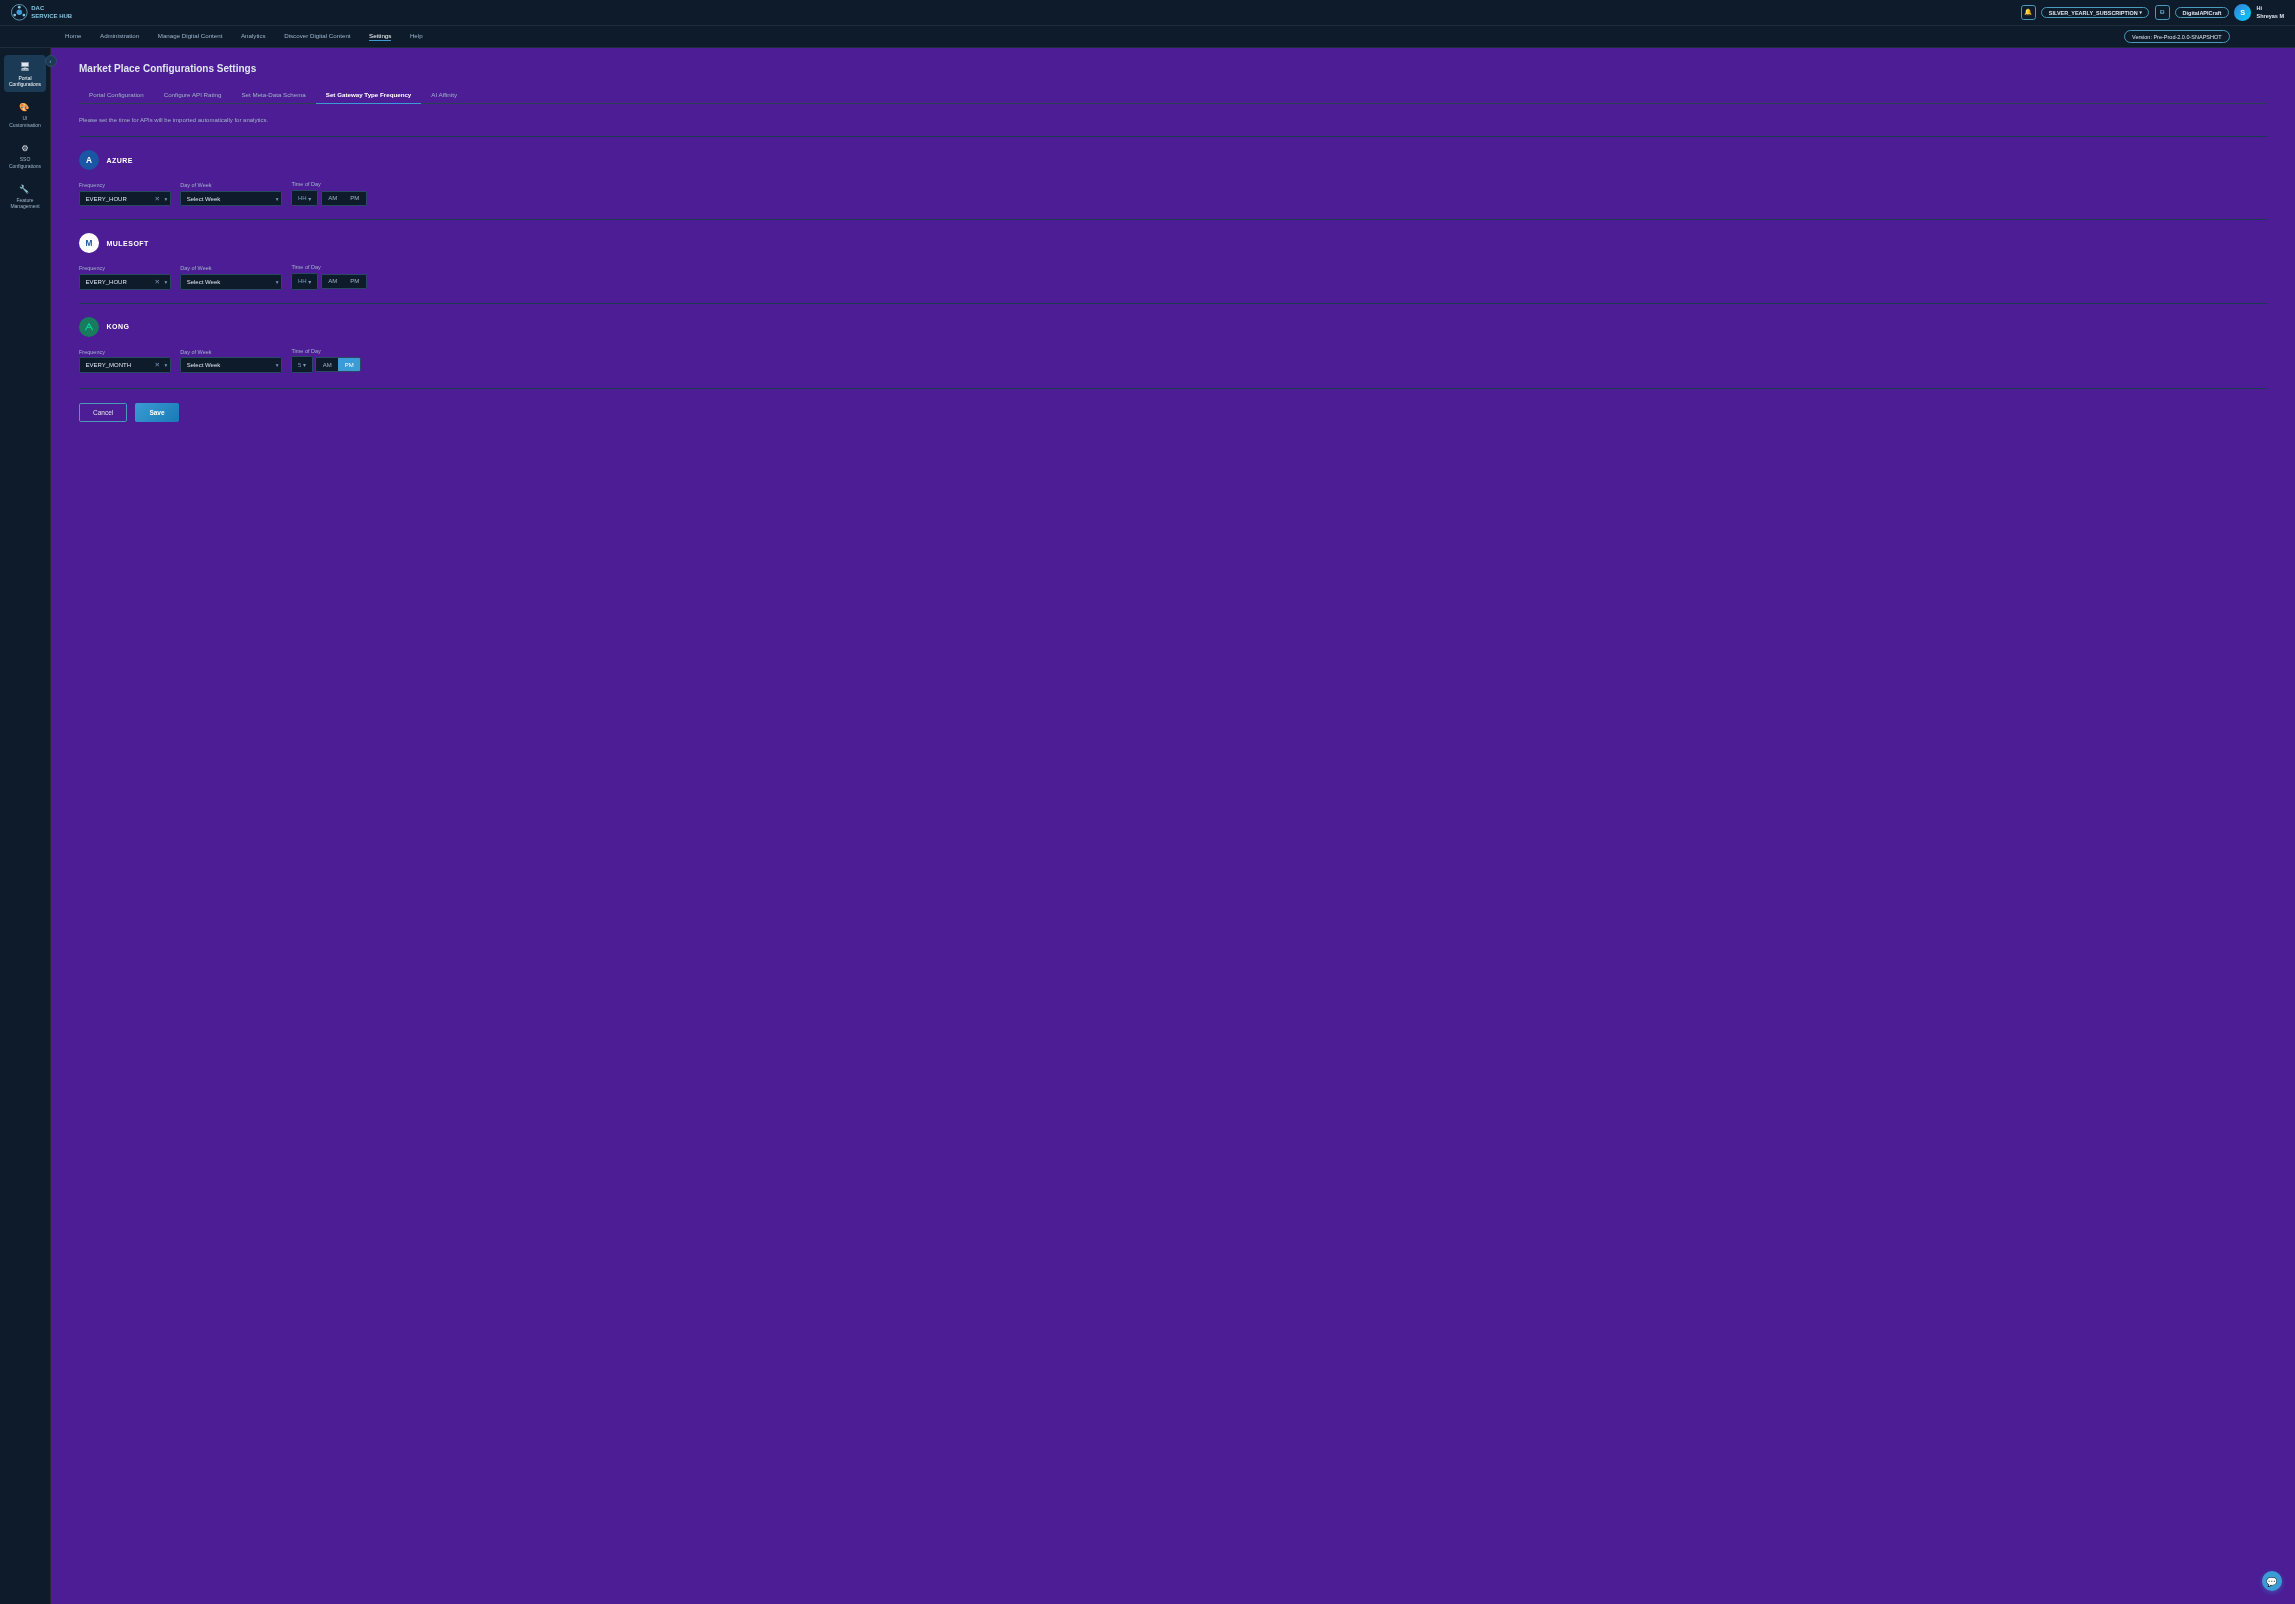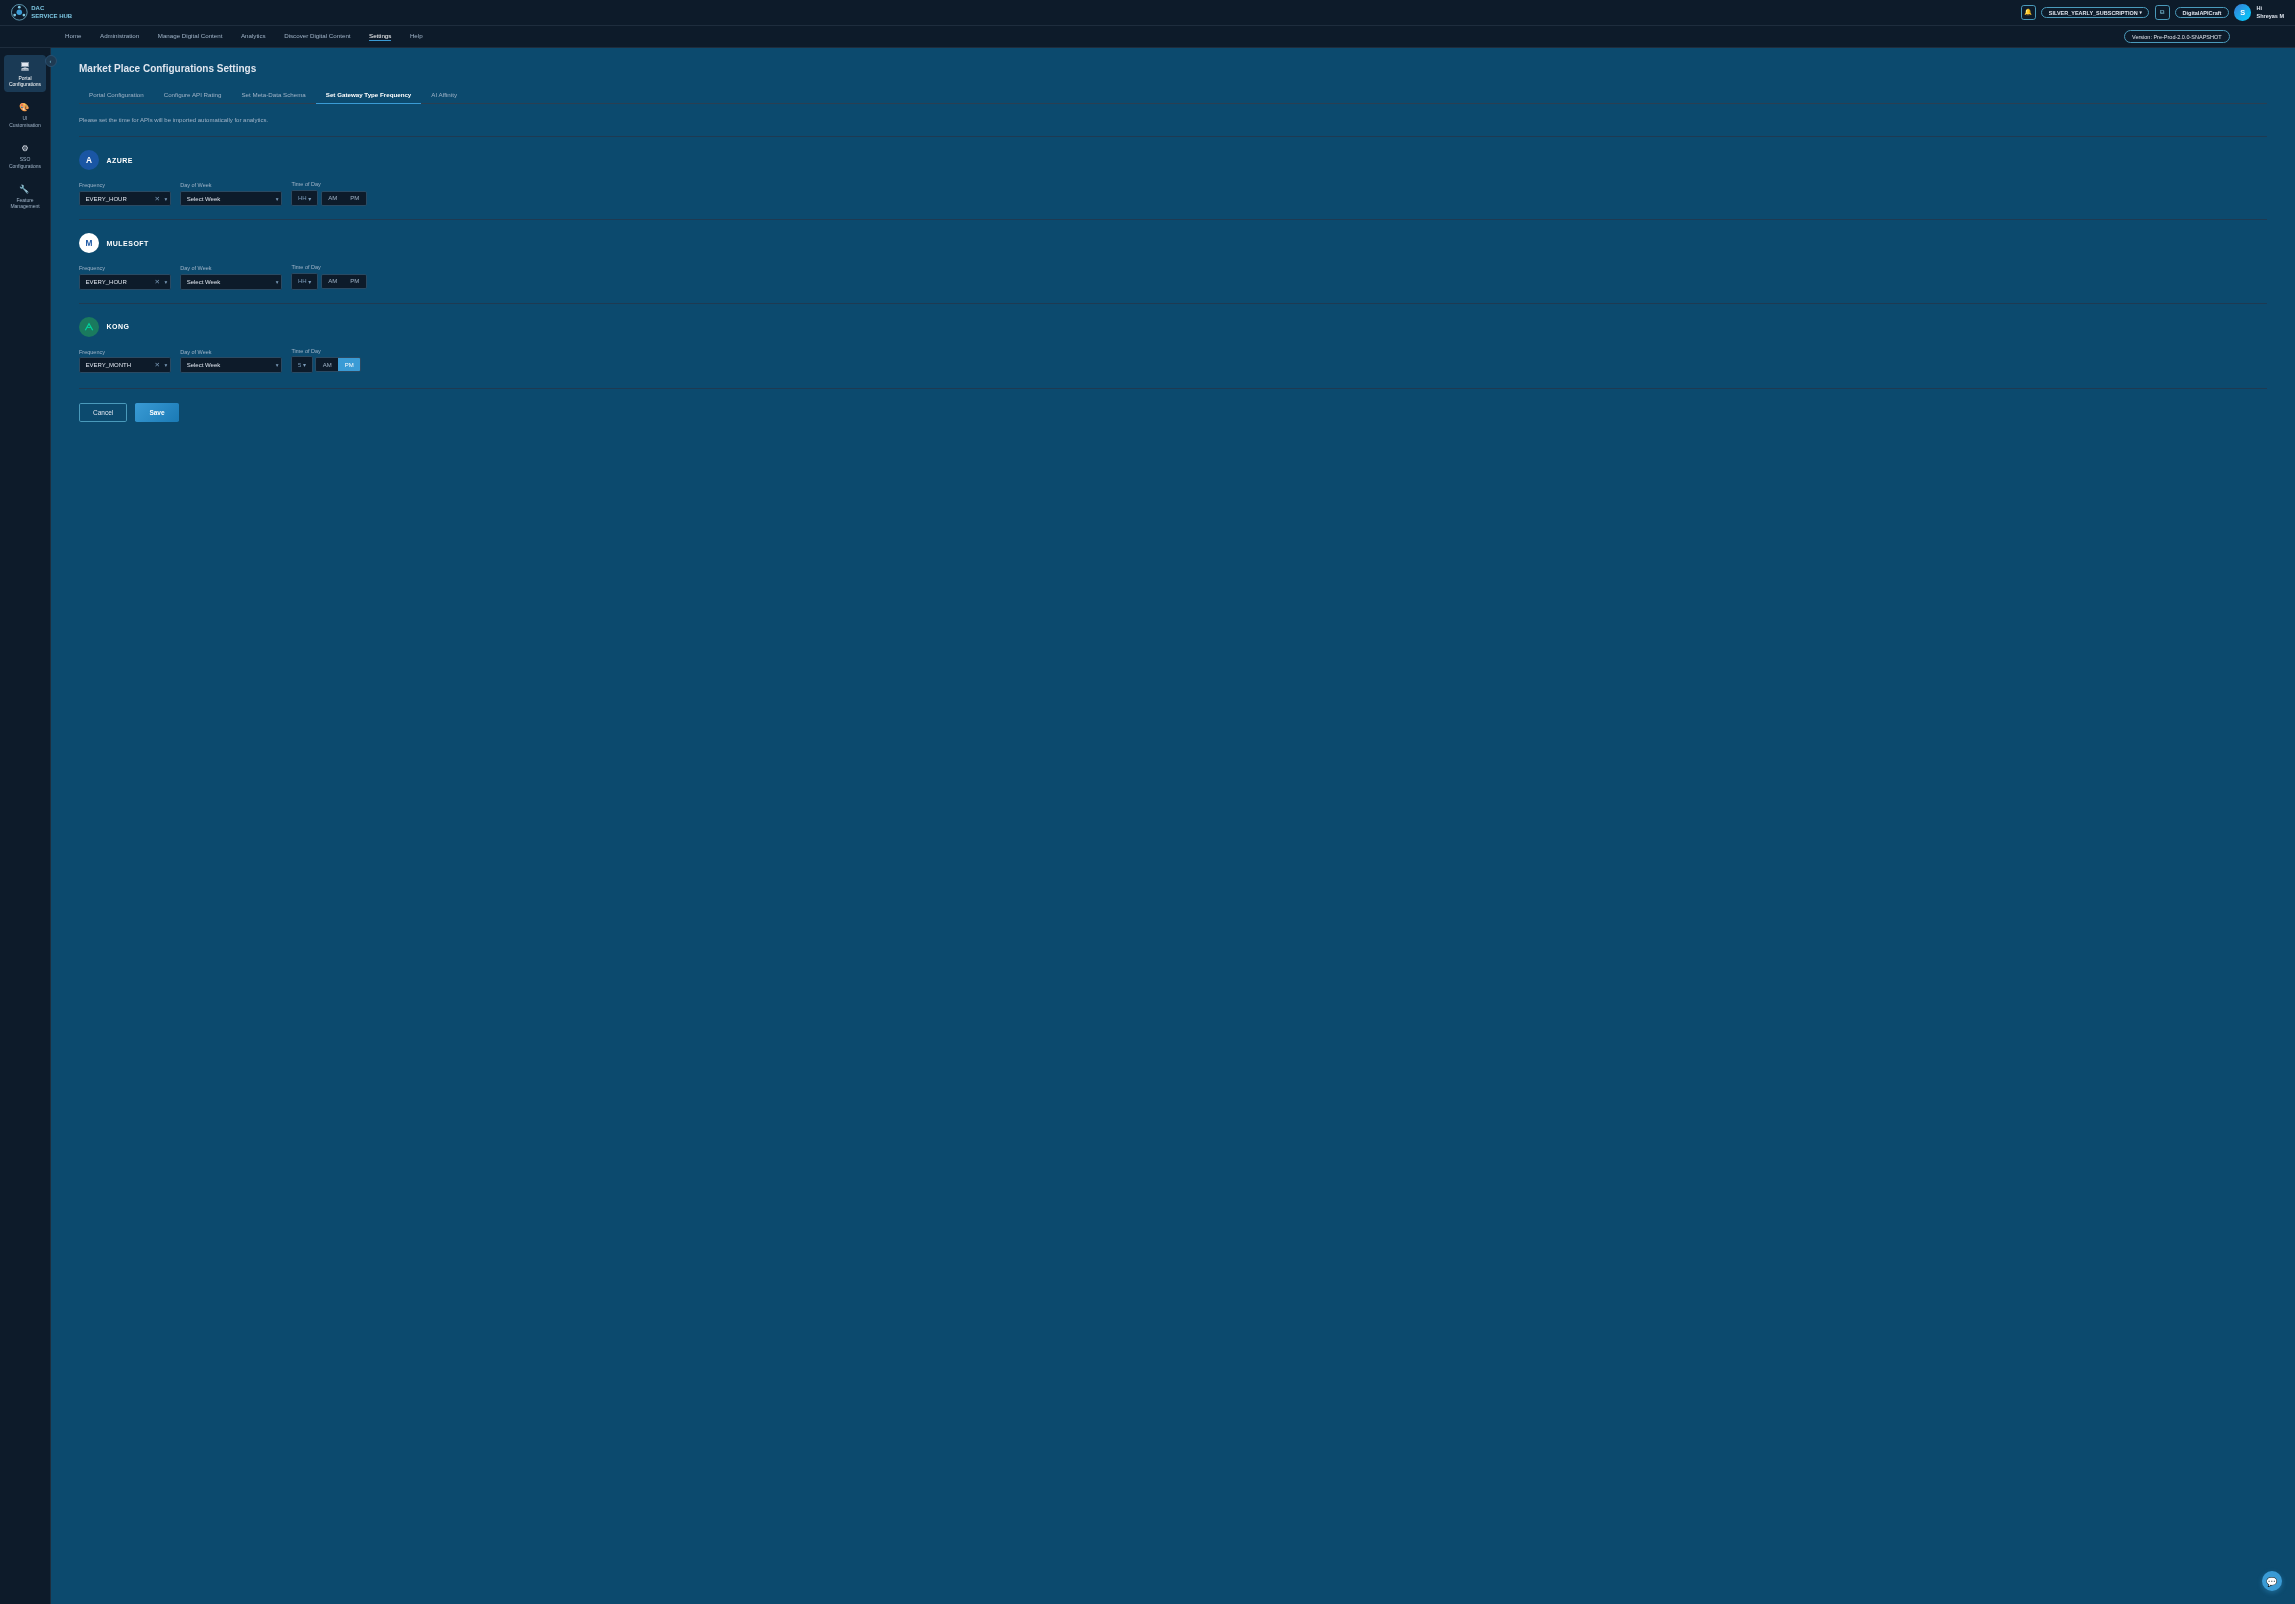--- a/index.html
+++ b/index.html
@@ -179,21 +179,21 @@
       font-size: 5px;
       color: #a0b4c8;
       line-height: 1.3;
     }
     .sidebar-item.active .s-label { color: #fff; }
 
     
     .main-content {
       flex: 1;
       padding: 14.8px 28px;
-      background: #0c4a6e;
+      background: #4c1d95;
       overflow-y: auto;
     }
     .page-title {
       font-size: 10px;
       font-weight: 600;
       color: #e0e6ef;
       margin-bottom: 13px;
     }
 
     

